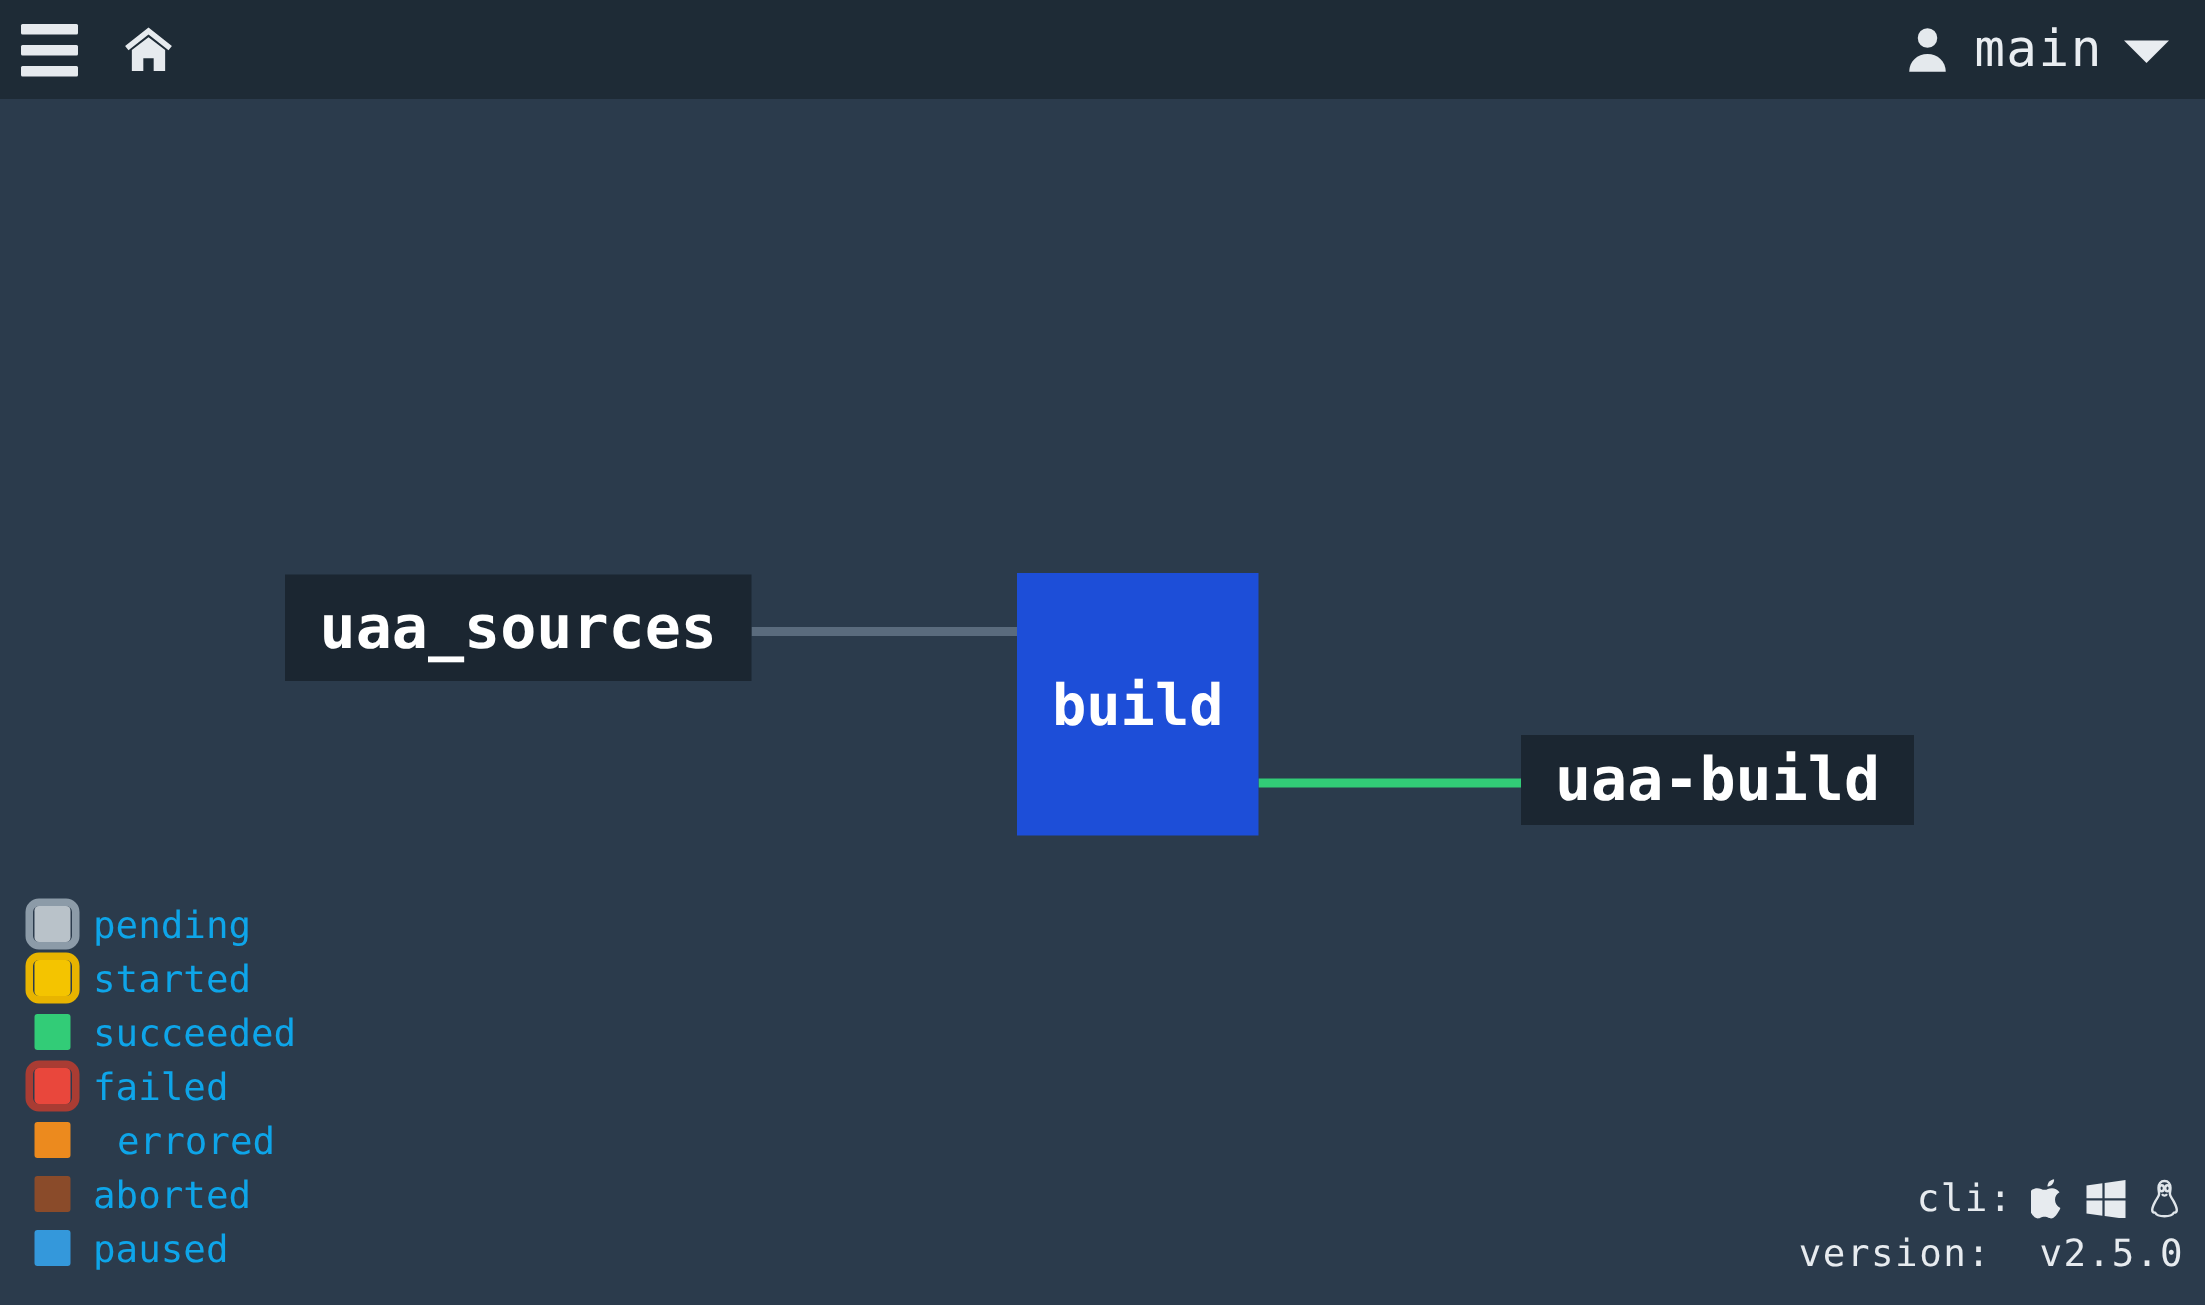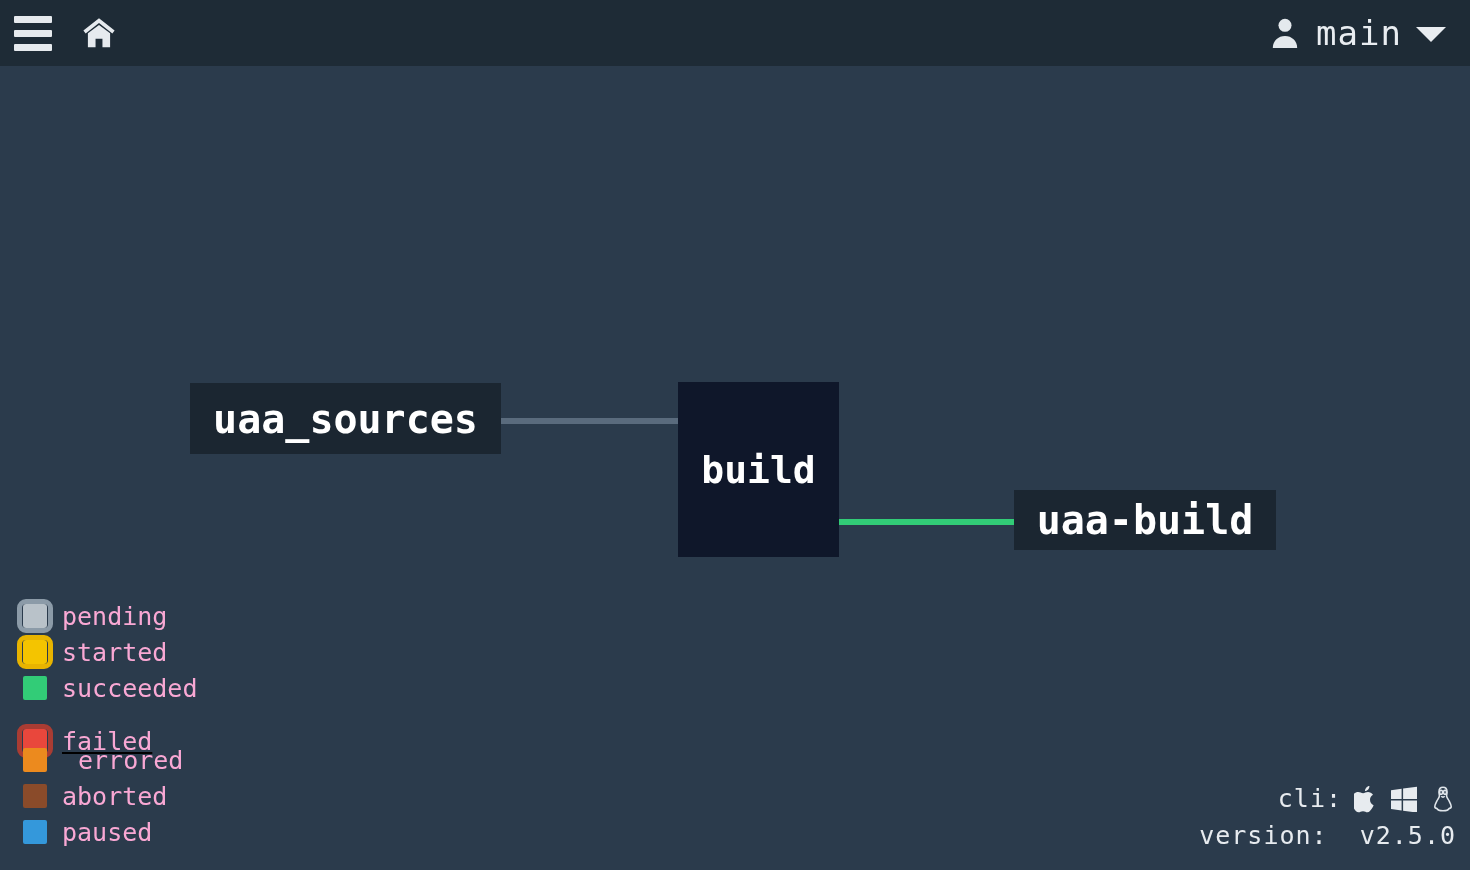--- a/index.html
+++ b/index.html
@@ -135,21 +135,21 @@
     border-width: 5px;
     border-style: solid;
   }
   .chip {
     position: relative;
     width: 24px; height: 24px;
     border-radius: 2px;
   }
   .chip.rounded { border-radius: 3px; }
   .legend-label {
-    color: #f9a8d4;
+    color: #0ea5e9;
     font-size: 25px;
     font-family: "DejaVu Sans Mono", "Liberation Mono", monospace;
     margin-left: 4px;
     white-space: nowrap;
   }
 
   
   #footer-info {
     position: absolute;
     right: 14px;
@@ -204,21 +204,21 @@
 
   <div id="canvas">
     <div id="edges-layer">
         <div class="edge" style="left: 501px; top: 352px; width: 177px; background: rgb(90, 107, 125);"></div>
         <div class="edge" style="left: 839px; top: 453px; width: 175px; background: rgb(50, 204, 119);"></div>
       </div>
     <div id="nodes-layer">
         <div class="node resource" style="left: 190px; top: 317px; width: 311px; height: 71px;">
           <span class="node-label">uaa_sources</span>
         </div>
-        <div class="node job" style="left: 678px; top: 316px; width: 161px; height: 175px; background: #0f172a;">
+        <div class="node job" style="left: 678px; top: 316px; width: 161px; height: 175px; background: #1d4ed8;">
           <span class="node-label">build</span>
         </div>
         <div class="node resource" style="left: 1014px; top: 424px; width: 262px; height: 60px;">
           <span class="node-label">uaa-build</span>
         </div>
       </div>
 
     <div id="legend">
         <div class="legend-row" style="left: 12px; top: 532px;">
           <div class="swatch-wrap">
@@ -233,21 +233,21 @@
             <div class="chip rounded" style="background: rgb(244, 196, 0);"></div>
           </div>
           <span class="legend-label">started</span>
         </div>
         <div class="legend-row" style="left: 12px; top: 604px;">
           <div class="swatch-wrap">
             <div class="chip" style="background: rgb(50, 204, 119);"></div>
           </div>
           <span class="legend-label">succeeded</span>
         </div>
-        <div class="legend-row" style="left: 12px; top: 657px; text-decoration: underline;">
+        <div class="legend-row" style="left: 12px; top: 640px;">
           <div class="swatch-wrap">
             <div class="ring" style="border-color: rgb(169, 60, 51);"></div>
             <div class="chip rounded" style="background: rgb(233, 71, 60);"></div>
           </div>
           <span class="legend-label">failed</span>
         </div>
         <div class="legend-row" style="left: 12px; top: 676px; gap: 16px;">
           <div class="swatch-wrap">
             <div class="chip" style="background: rgb(236, 138, 30);"></div>
           </div>

